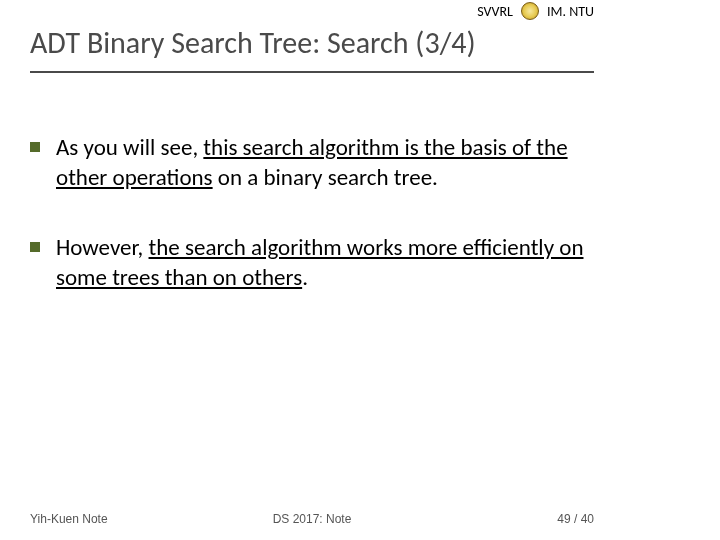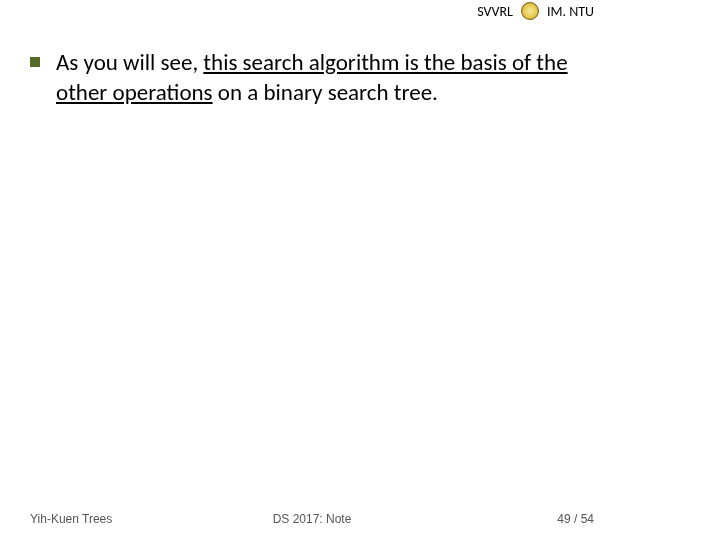--- a/index.html
+++ b/index.html
@@ -2,56 +2,63 @@
 <html><head>
 <meta charset="utf-8">
 <style>
   * { margin: 0; padding: 0; box-sizing: border-box; }
   html, body { width: 720px; height: 540px; font-family: Calibri, "Segoe UI", Arial, sans-serif; background: #fff; color: #000; }
   .slide { width: 624px; height: 540px; position: relative; padding: 0 30px; }
   .header { position: relative; padding-top: 8px; }
   .header-right { position: absolute; top: 2px; right: 0; display: flex; align-items: center; gap: 8px; font-size: 14px; color: #000; }
   .logo { width: 18px; height: 18px; border-radius: 50%; background: radial-gradient(circle at 50% 50%, #f7e9a0 0%, #e6c94f 55%, #b08a1f 100%); border: 1px solid #7a5c12; }
   .title { font-size: 30px; color: #4a4a4a; font-weight: 400; border-bottom: 2.5px solid #4a4a4a; padding-bottom: 10px; padding-top: 6px; margin-top: 10px; }
-  .content { padding-top: 40px; }
+  .content { padding-top: 60px; }
   .bullet { display: flex; align-items: flex-start; gap: 16px; margin-bottom: 40px; }
   .bullet .sq { width: 10px; height: 10px; background: #556b2a; margin-top: 9px; flex: 0 0 10px; }
   .bullet .txt { font-size: 23px; line-height: 1.3; color: #000; }
   .u { text-decoration: underline; }
   .b { font-weight: 700; }
   .footer { position: absolute; bottom: 14px; left: 30px; right: 30px; display: flex; justify-content: space-between; align-items: baseline; font-family: Arial, sans-serif; font-size: 12px; color: #555; }
   .footer .center { position: absolute; left: 50%; transform: translateX(-50%); }
 </style>
 </head>
 <body>
 
 <div class="slide">
 
   <div class="header">
     <div class="header-right">
       <span>SVVRL</span>
       <span class="logo"></span>
       <span>IM. NTU</span>
     </div>
+    <div class="title">ADT Binary Search Tree: Search (3/4)</div>
   </div>
 
   <div class="content">
 
     <div class="bullet">
       <div class="sq"></div>
       <div class="txt">
         <span>As you will see, </span><span class="u">this search algorithm is the basis of the other operations</span><span> on a binary search tree.</span>
       </div>
     </div>
 
 
+    <div class="bullet">
+      <div class="sq"></div>
+      <div class="txt">
+        <span>However, </span><span class="u">the search algorithm works more efficiently on some trees than on others</span><span>.</span>
+      </div>
+    </div>
 
   </div>
 
   <div class="footer">
-    <span>Yih-Kuen Trees</span>
+    <span>Yih-Kuen Note</span>
     <span class="center">DS 2017: Note</span>
     <span>
-      <span>49</span><span> / </span><span>54</span>
+      <span>49</span><span> / </span><span>40</span>
     </span>
   </div>
 
 </div>
 
 </body></html>

